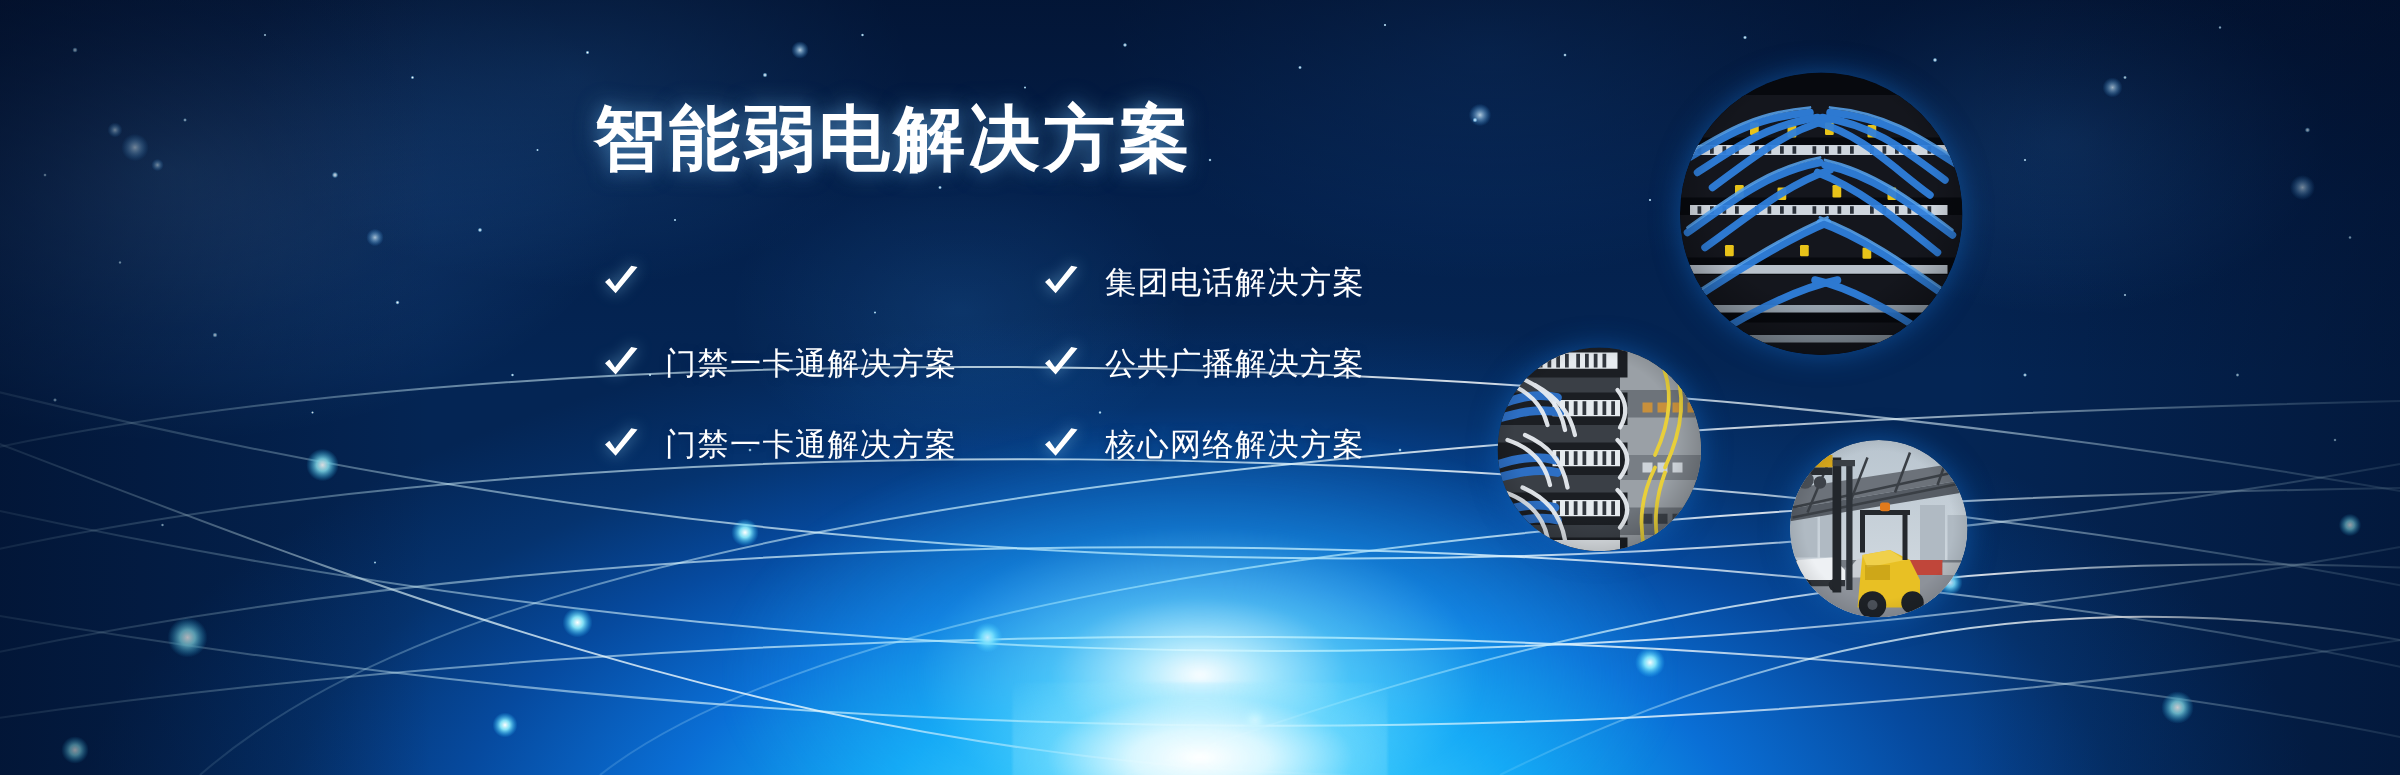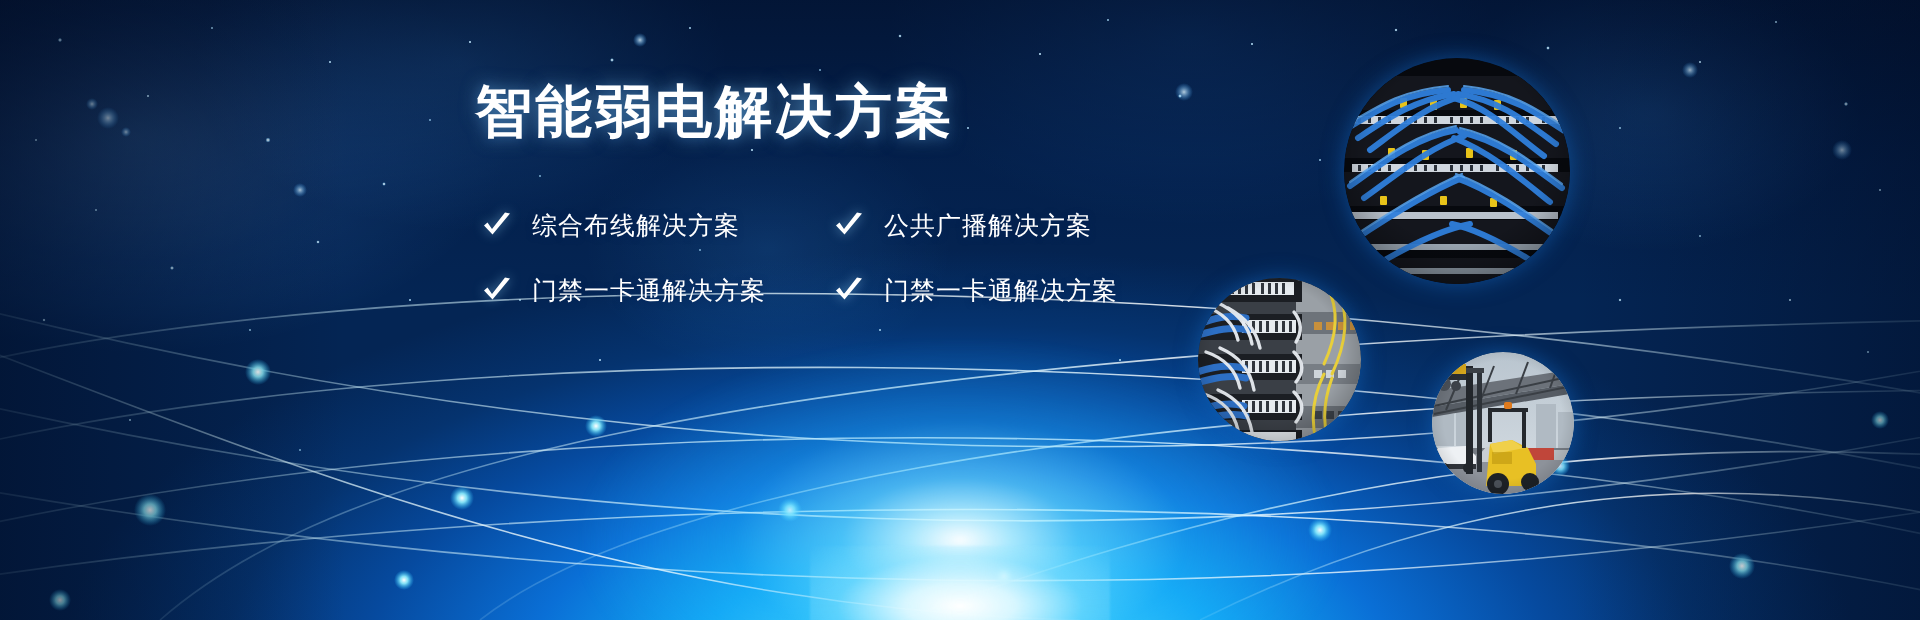--- a/index.html
+++ b/index.html
@@ -238,52 +238,67 @@
     <div class="title">智能弱电解决方案</div>
 
     <div class="list">
 
       <div class="item">
         <span class="check">
           <svg viewBox="0 0 30 28">
               <path d="M2 13.5 L10.5 22.5 L28 1.5 L23 0.5 L10 17 L5.5 10.5 Z" fill="#ffffff"></path>
             </svg>
         </span>
-        <span class="item-label">综合布线解决方案</span>
       </div>
 
+      <div class="item">
+        <span class="check">
+          <svg viewBox="0 0 30 28">
+              <path d="M2 13.5 L10.5 22.5 L28 1.5 L23 0.5 L10 17 L5.5 10.5 Z" fill="#ffffff"></path>
+            </svg>
+        </span>
+        <span class="item-label">集团电话解决方案</span>
+      </div>
+
+      <div class="item">
+        <span class="check">
+          <svg viewBox="0 0 30 28">
+              <path d="M2 13.5 L10.5 22.5 L28 1.5 L23 0.5 L10 17 L5.5 10.5 Z" fill="#ffffff"></path>
+            </svg>
+        </span>
+        <span class="item-label">门禁一卡通解决方案</span>
+      </div>
 
       <div class="item">
         <span class="check">
           <svg viewBox="0 0 30 28">
               <path d="M2 13.5 L10.5 22.5 L28 1.5 L23 0.5 L10 17 L5.5 10.5 Z" fill="#ffffff"></path>
             </svg>
         </span>
         <span class="item-label">公共广播解决方案</span>
       </div>
 
+
       <div class="item">
         <span class="check">
           <svg viewBox="0 0 30 28">
               <path d="M2 13.5 L10.5 22.5 L28 1.5 L23 0.5 L10 17 L5.5 10.5 Z" fill="#ffffff"></path>
             </svg>
         </span>
         <span class="item-label">门禁一卡通解决方案</span>
       </div>
 
-
       <div class="item">
         <span class="check">
           <svg viewBox="0 0 30 28">
               <path d="M2 13.5 L10.5 22.5 L28 1.5 L23 0.5 L10 17 L5.5 10.5 Z" fill="#ffffff"></path>
             </svg>
         </span>
-        <span class="item-label">门禁一卡通解决方案</span>
+        <span class="item-label">核心网络解决方案</span>
       </div>
-
 
 
     </div>
 
     <div class="photo photo-cabling">
       <svg viewBox="0 0 226 226">
         <defs>
           <clipPath id="clipA">
               <circle cx="113" cy="113" r="113"></circle>
             </clipPath>

